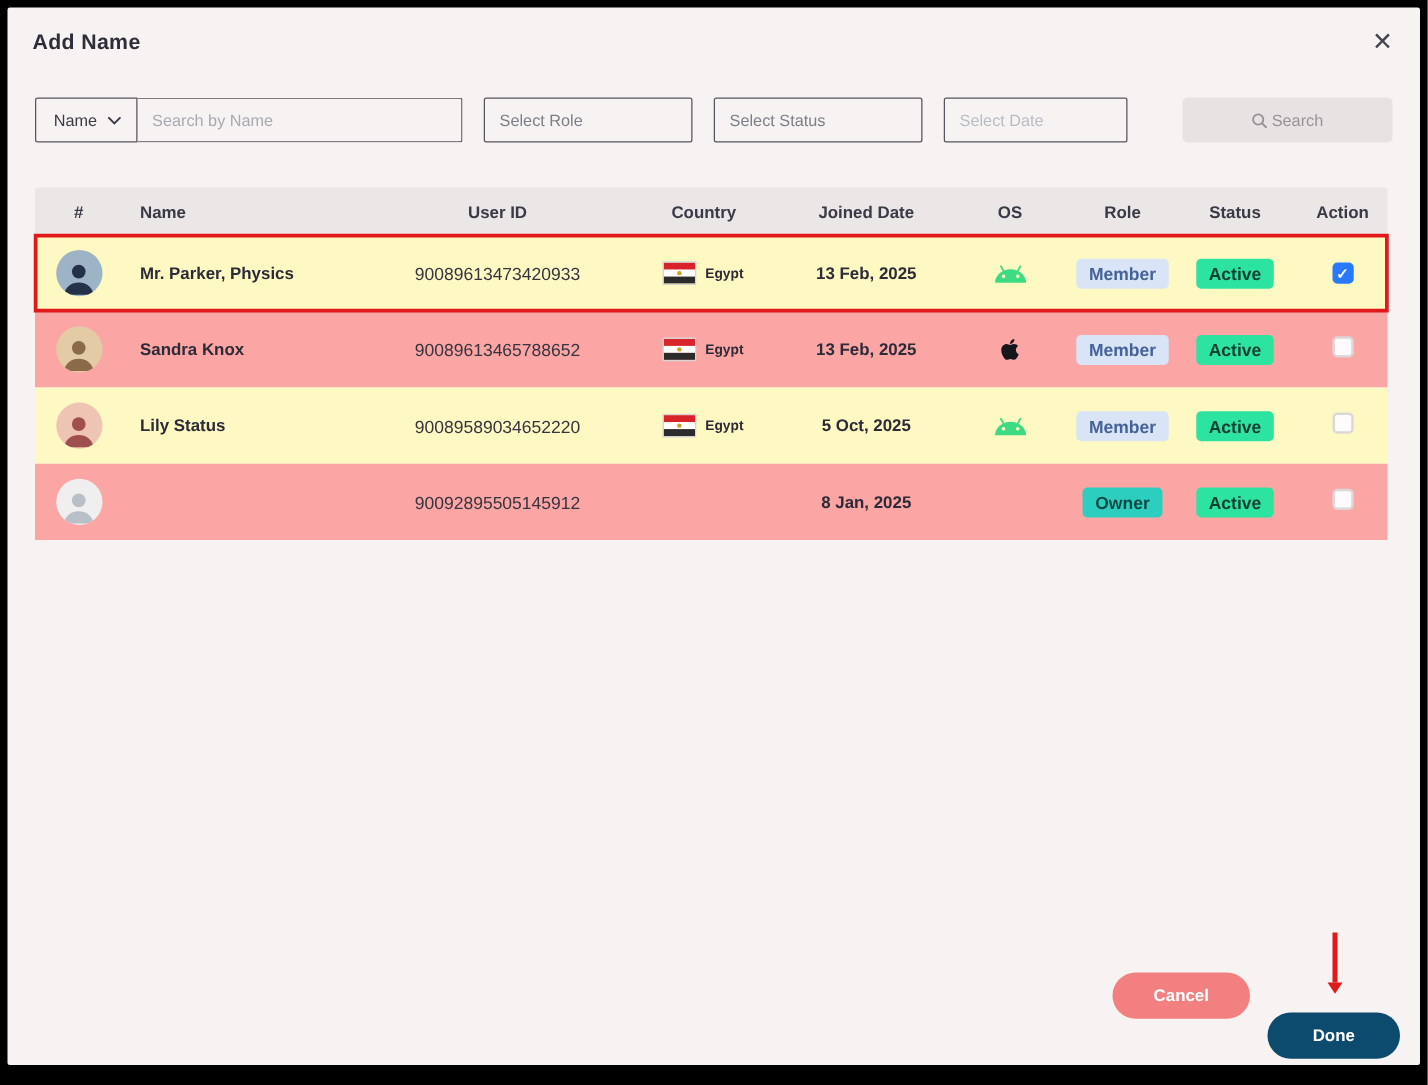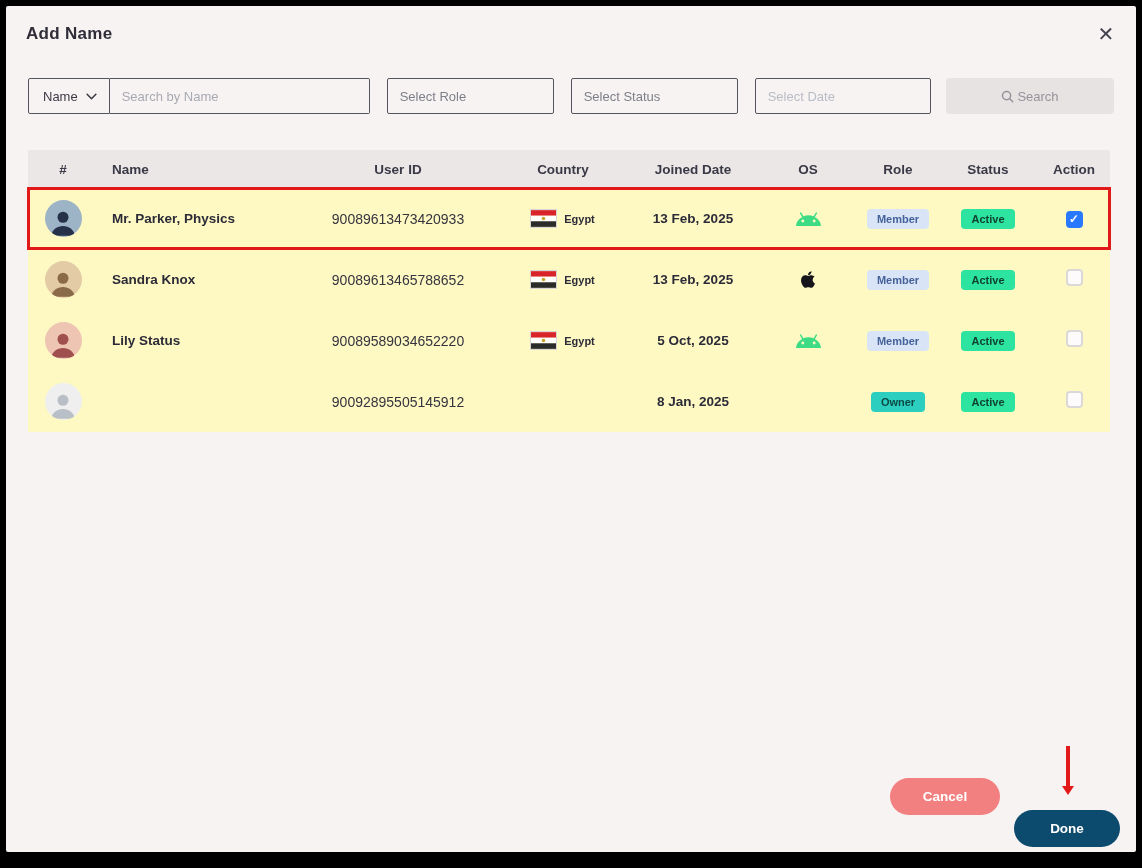--- a/index.html
+++ b/index.html
@@ -24,54 +24,54 @@
               background:transparent; border:1px solid #55555f; border-radius:2px 0 0 2px;
               font-size:13px; color:#3a3a45; cursor:pointer; font-family:inherit; }
   .dropdown svg { width:11px; height:7px; }
   .text-input { height:36px; border:1px solid #55555f; border-left:none; background:transparent;
                 padding:0 12px; font-size:13px; color:#3a3a45; font-family:inherit; outline:none; }
   .text-input::placeholder { color:#a7aab2; }
   .name-input { width:260px; border-radius:0 2px 2px 0; }
   .select-box { width:167px; height:36px; margin-left:17px; display:flex; align-items:center;
                 padding:0 12px; border:1px solid #55555f; border-radius:2px; background:transparent;
                 font-size:13px; color:#7c7f88; cursor:pointer; font-family:inherit; }
-  .date-input { width:176px; margin-left:17px; border-left:1px solid #55555f; border-radius:2px; }
+  .date-input { width:147px; margin-left:17px; border-left:1px solid #55555f; border-radius:2px; }
   .date-input::placeholder { color:#b8bcc4; }
   .search-btn { margin-left:auto; width:168px; height:36px; border:none; border-radius:4px;
                 background:#e8e3e3; color:#95939a; font-size:13px; cursor:pointer;
                 display:flex; align-items:center; justify-content:center; gap:3px; font-family:inherit; }
   .search-btn svg { width:13px; height:13px; }
 
   
   .table { position:absolute; left:22px; top:144px; width:1082px; }
   .thead, .tr { display:grid; grid-template-columns:70px 200px 200px 130px 130px 100px 80px 100px 72px;
                 align-items:center; }
   .thead { height:38px; background:#ebe7e7; border-radius:2px; }
   .th { font-size:13.5px; font-weight:700; color:#3a3946; text-align:center; }
   .th.c1 { text-align:left; padding-left:14px; }
   .tr { height:61px; }
   .tr.odd  { background:#fef9c3; }
-  .tr.even { background:#fef9c3; }
+  .tr.even { background:#fca5a5; }
   .tr.highlighted { outline:3px solid #e11919; outline-offset:-2px; position:relative; z-index:2; }
   .td { text-align:center; }
   .td.c0 { display:flex; justify-content:center; }
   .td.c1 { text-align:left; padding-left:14px; font-size:13.5px; font-weight:700; color:#2c2b38; }
   .td.c2 { font-size:14px; font-weight:500; color:#35343f; }
   .td.c3 { display:flex; align-items:center; justify-content:center; gap:8px; }
   .td.c4 { font-size:13.5px; font-weight:700; color:#2c2b38; }
   .country-name { font-size:11px; font-weight:700; color:#2c2b38; }
   .flag { display:inline-flex; width:25px; height:17px; box-shadow:0 0 0 1px #d9d4d4; }
   .flag svg { width:100%; height:100%; }
   .avatar { width:37px; height:37px; border-radius:50%; overflow:hidden; display:flex;
             align-items:flex-end; justify-content:center; }
   .avatar svg { width:30px; height:30px; }
   .os-cell svg { vertical-align:middle; }
   .os-icon.android { width:25px; height:20px; }
   .os-icon.apple { width:16px; height:19px; }
-  .badge { display:inline-block; padding:4px 10px; border-radius:4px; font-size:11px; font-weight:700; }
+  .badge { display:inline-block; padding:4px 10px; border-radius:4px; font-size:14px; font-weight:700; }
   .badge.member { background:#d9e5f6; color:#45629b; }
   .badge.owner  { background:#2ccfbf; color:#0d4a44; }
   .badge.status { background:#2de3a0; color:#103f30; }
   .checkbox { display:inline-flex; width:17px; height:17px; border-radius:4px; border:2px solid #dcd8d8;
               background:#fdfbfb; cursor:pointer; align-items:center; justify-content:center; }
   .checkbox.checked { background:#2979ff; border-color:#2979ff; color:#fff; font-size:12px; font-weight:700; }
 
   
   .footer { position:absolute; right:16px; bottom:5px; display:flex; gap:14px; }
   .pill-btn { height:37px; border:none; border-radius:19px; font-size:13.5px; font-weight:600;

